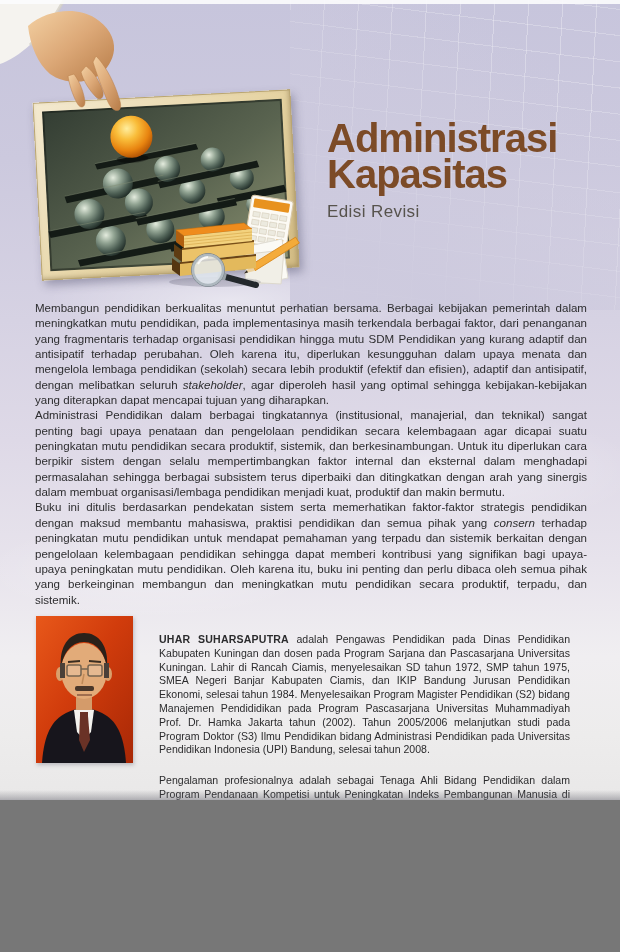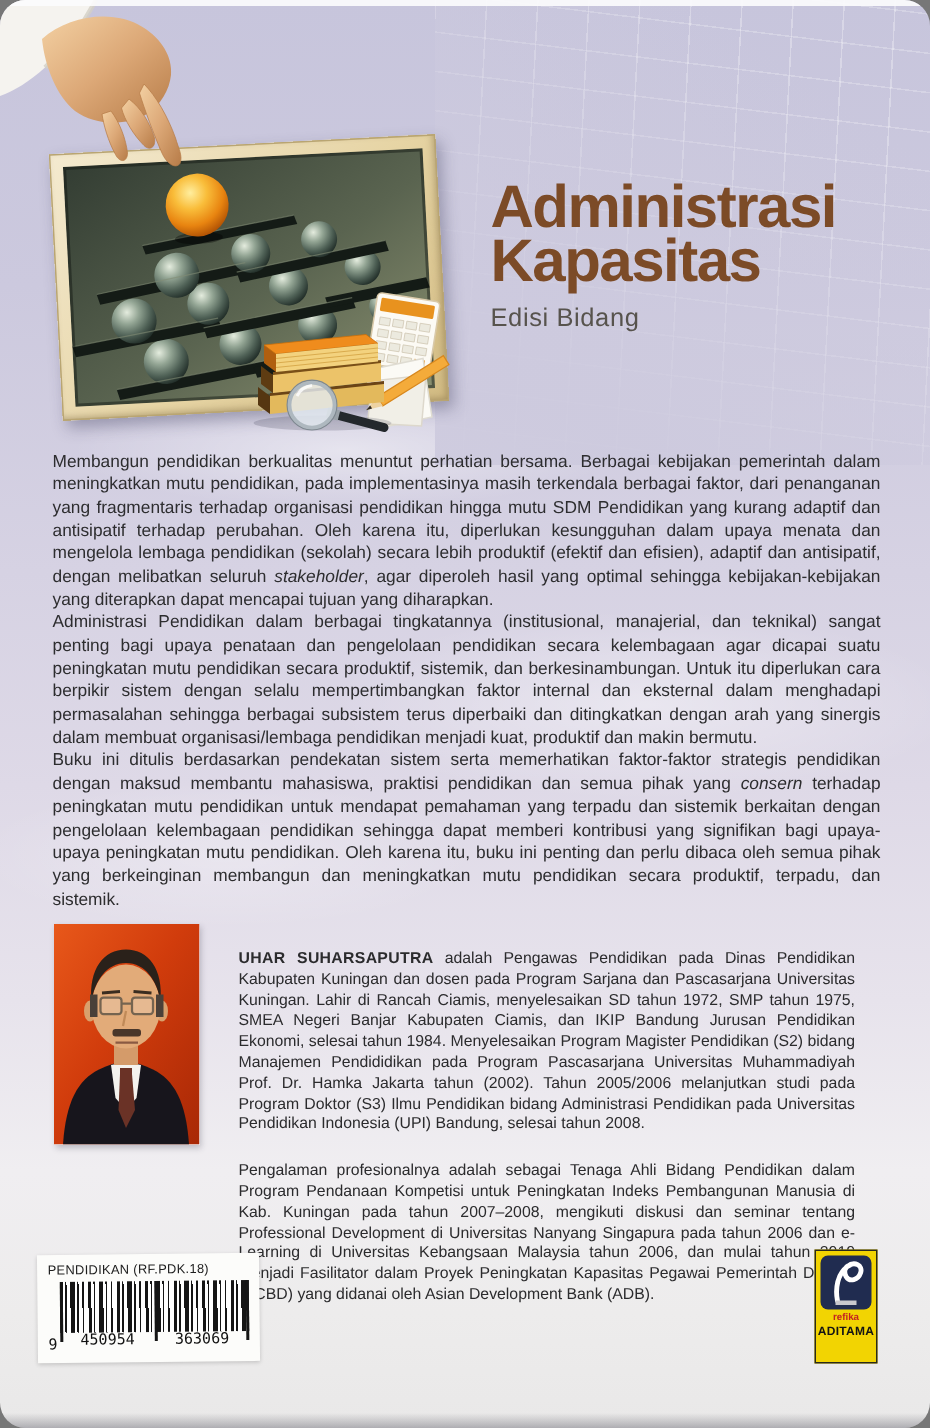--- a/index.html
+++ b/index.html
@@ -1,24 +1,23 @@
 <!DOCTYPE html>
 <html><head>
 <meta charset="utf-8">
 <style>
   html,body{margin:0;padding:0;background:#777;}
   .page{
-    position:relative;width:620px;height:952px;overflow:hidden;
+    position:relative;width:620px;height:800px;overflow:hidden;
     font-family:"Liberation Sans",sans-serif;
     background:
       radial-gradient(ellipse 260px 55px at 230px 300px, rgba(255,255,255,.45), transparent 70%),
       radial-gradient(ellipse 300px 90px at 430px 470px, rgba(255,255,255,.40), transparent 70%),
       radial-gradient(ellipse 240px 70px at 150px 570px, rgba(255,255,255,.28), transparent 70%),
       linear-gradient(180deg,#c7c5dc 0%,#ccc9de 20%,#d6d2e3 40%,#ded9e7 55%,#e7e3ec 70%,#f0eef1 82%,#edecec 92%,#e9e8e8 100%);
-    border-radius: 17px;
   }
   .page::before{content:"";position:absolute;top:0;left:0;right:0;height:4px;background:rgba(252,252,253,.9);z-index:6;}
   .bg-grid{
     position:absolute;left:290px;top:0;width:330px;height:310px;z-index:0;
     background:
       linear-gradient(215deg, rgba(205,202,222,0) 20%, rgba(205,202,222,.92) 78%),
       repeating-linear-gradient(93deg, rgba(255,255,255,.30) 0 1px, transparent 1px 34px),
       repeating-linear-gradient(7deg, rgba(255,255,255,.24) 0 1px, transparent 1px 26px);
   }
   .art{position:absolute;left:12px;top:78px;width:310px;height:220px;z-index:1;}
@@ -196,21 +195,21 @@
     <path d="M86,66 C94,72 100,82 103,92 C104,98 100,101 96,97 C89,90 83,80 81,72 Z" fill="url(#skin)" stroke="#b77c48" stroke-width=".5"></path>
     <path d="M74,74 C80,82 84,93 85,102 C85,108 80,109 77,103 C72,94 69,83 68,76 Z" fill="url(#skin)" stroke="#b77c48" stroke-width=".5"></path>
     <path d="M96,56 C104,64 112,78 117,92 C119,99 122,104 120,109 C117,113 111,109 108,102 C103,91 96,72 93,62 Z" fill="url(#skin)" stroke="#b77c48" stroke-width=".5"></path>
   </svg>
 
   <div class="title-block">
     <div class="title">
       <div>Administrasi</div>
       <div>Kapasitas</div>
     </div>
-    <div class="edition">Edisi Bidang</div>
+    <div class="edition">Edisi Revisi</div>
   </div>
 
   <div class="synopsis">
     <p><span>Membangun pendidikan berkualitas menuntut perhatian bersama. Berbagai kebijakan pemerintah dalam meningkatkan mutu pendidikan, pada implementasinya masih terkendala berbagai faktor, dari penanganan yang fragmentaris terhadap organisasi pendidikan hingga mutu SDM Pendidikan yang kurang adaptif dan antisipatif terhadap perubahan. Oleh karena itu, diperlukan kesungguhan dalam upaya menata dan mengelola lembaga pendidikan (sekolah) secara lebih produktif (efektif dan efisien), adaptif dan antisipatif, dengan melibatkan seluruh </span><i>stakeholder</i><span>, agar diperoleh hasil yang optimal sehingga kebijakan-kebijakan yang diterapkan dapat mencapai tujuan yang diharapkan.</span></p>
     <p>Administrasi Pendidikan dalam berbagai tingkatannya (institusional, manajerial, dan teknikal) sangat penting bagi upaya penataan dan pengelolaan pendidikan secara kelembagaan agar dicapai suatu peningkatan mutu pendidikan secara produktif, sistemik, dan berkesinambungan. Untuk itu diperlukan cara berpikir sistem dengan selalu mempertimbangkan faktor internal dan eksternal dalam menghadapi permasalahan sehingga berbagai subsistem terus diperbaiki dan ditingkatkan dengan arah yang sinergis dalam membuat organisasi/lembaga pendidikan menjadi kuat, produktif dan makin bermutu.</p>
     <p><span>Buku ini ditulis berdasarkan pendekatan sistem serta memerhatikan faktor-faktor strategis pendidikan dengan maksud membantu mahasiswa, praktisi pendidikan dan semua pihak yang </span><i>consern</i><span> terhadap peningkatan mutu pendidikan untuk mendapat pemahaman yang terpadu dan sistemik berkaitan dengan pengelolaan kelembagaan pendidikan sehingga dapat memberi kontribusi yang signifikan bagi upaya-upaya peningkatan mutu pendidikan. Oleh karena itu, buku ini penting dan perlu dibaca oleh semua pihak yang berkeinginan membangun dan meningkatkan mutu pendidikan secara produktif, terpadu, dan sistemik.</span></p>
   </div>
 
   <div class="bio-row">
     <svg class="photo" viewBox="0 0 97 147">

